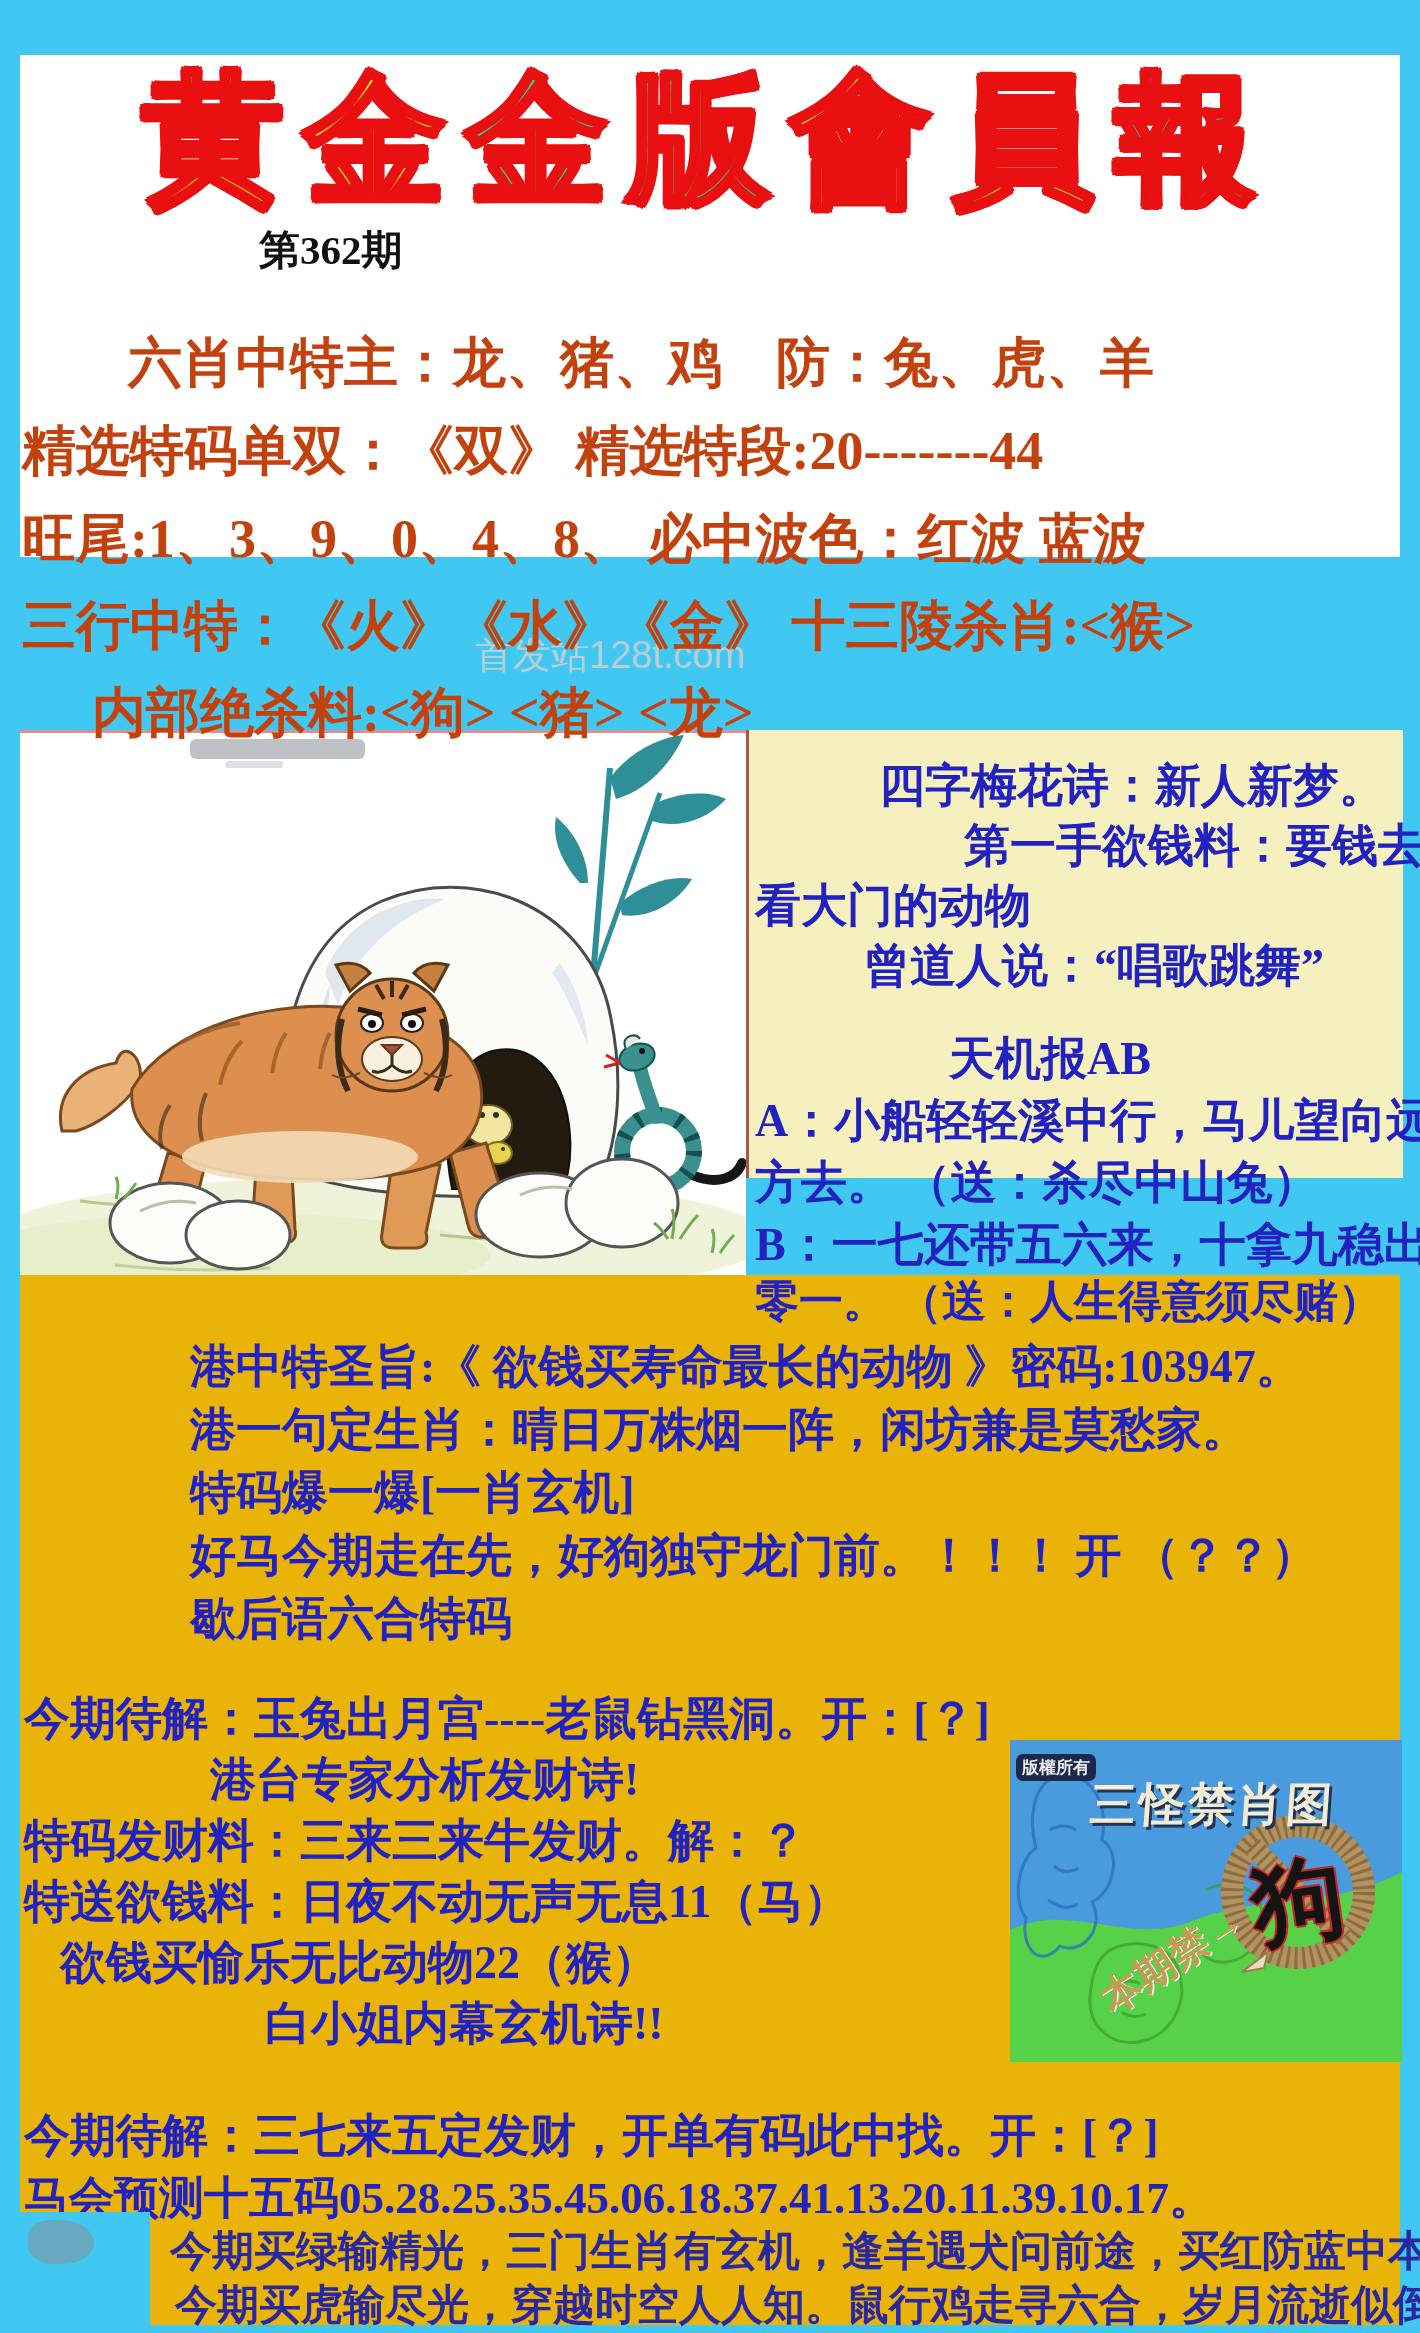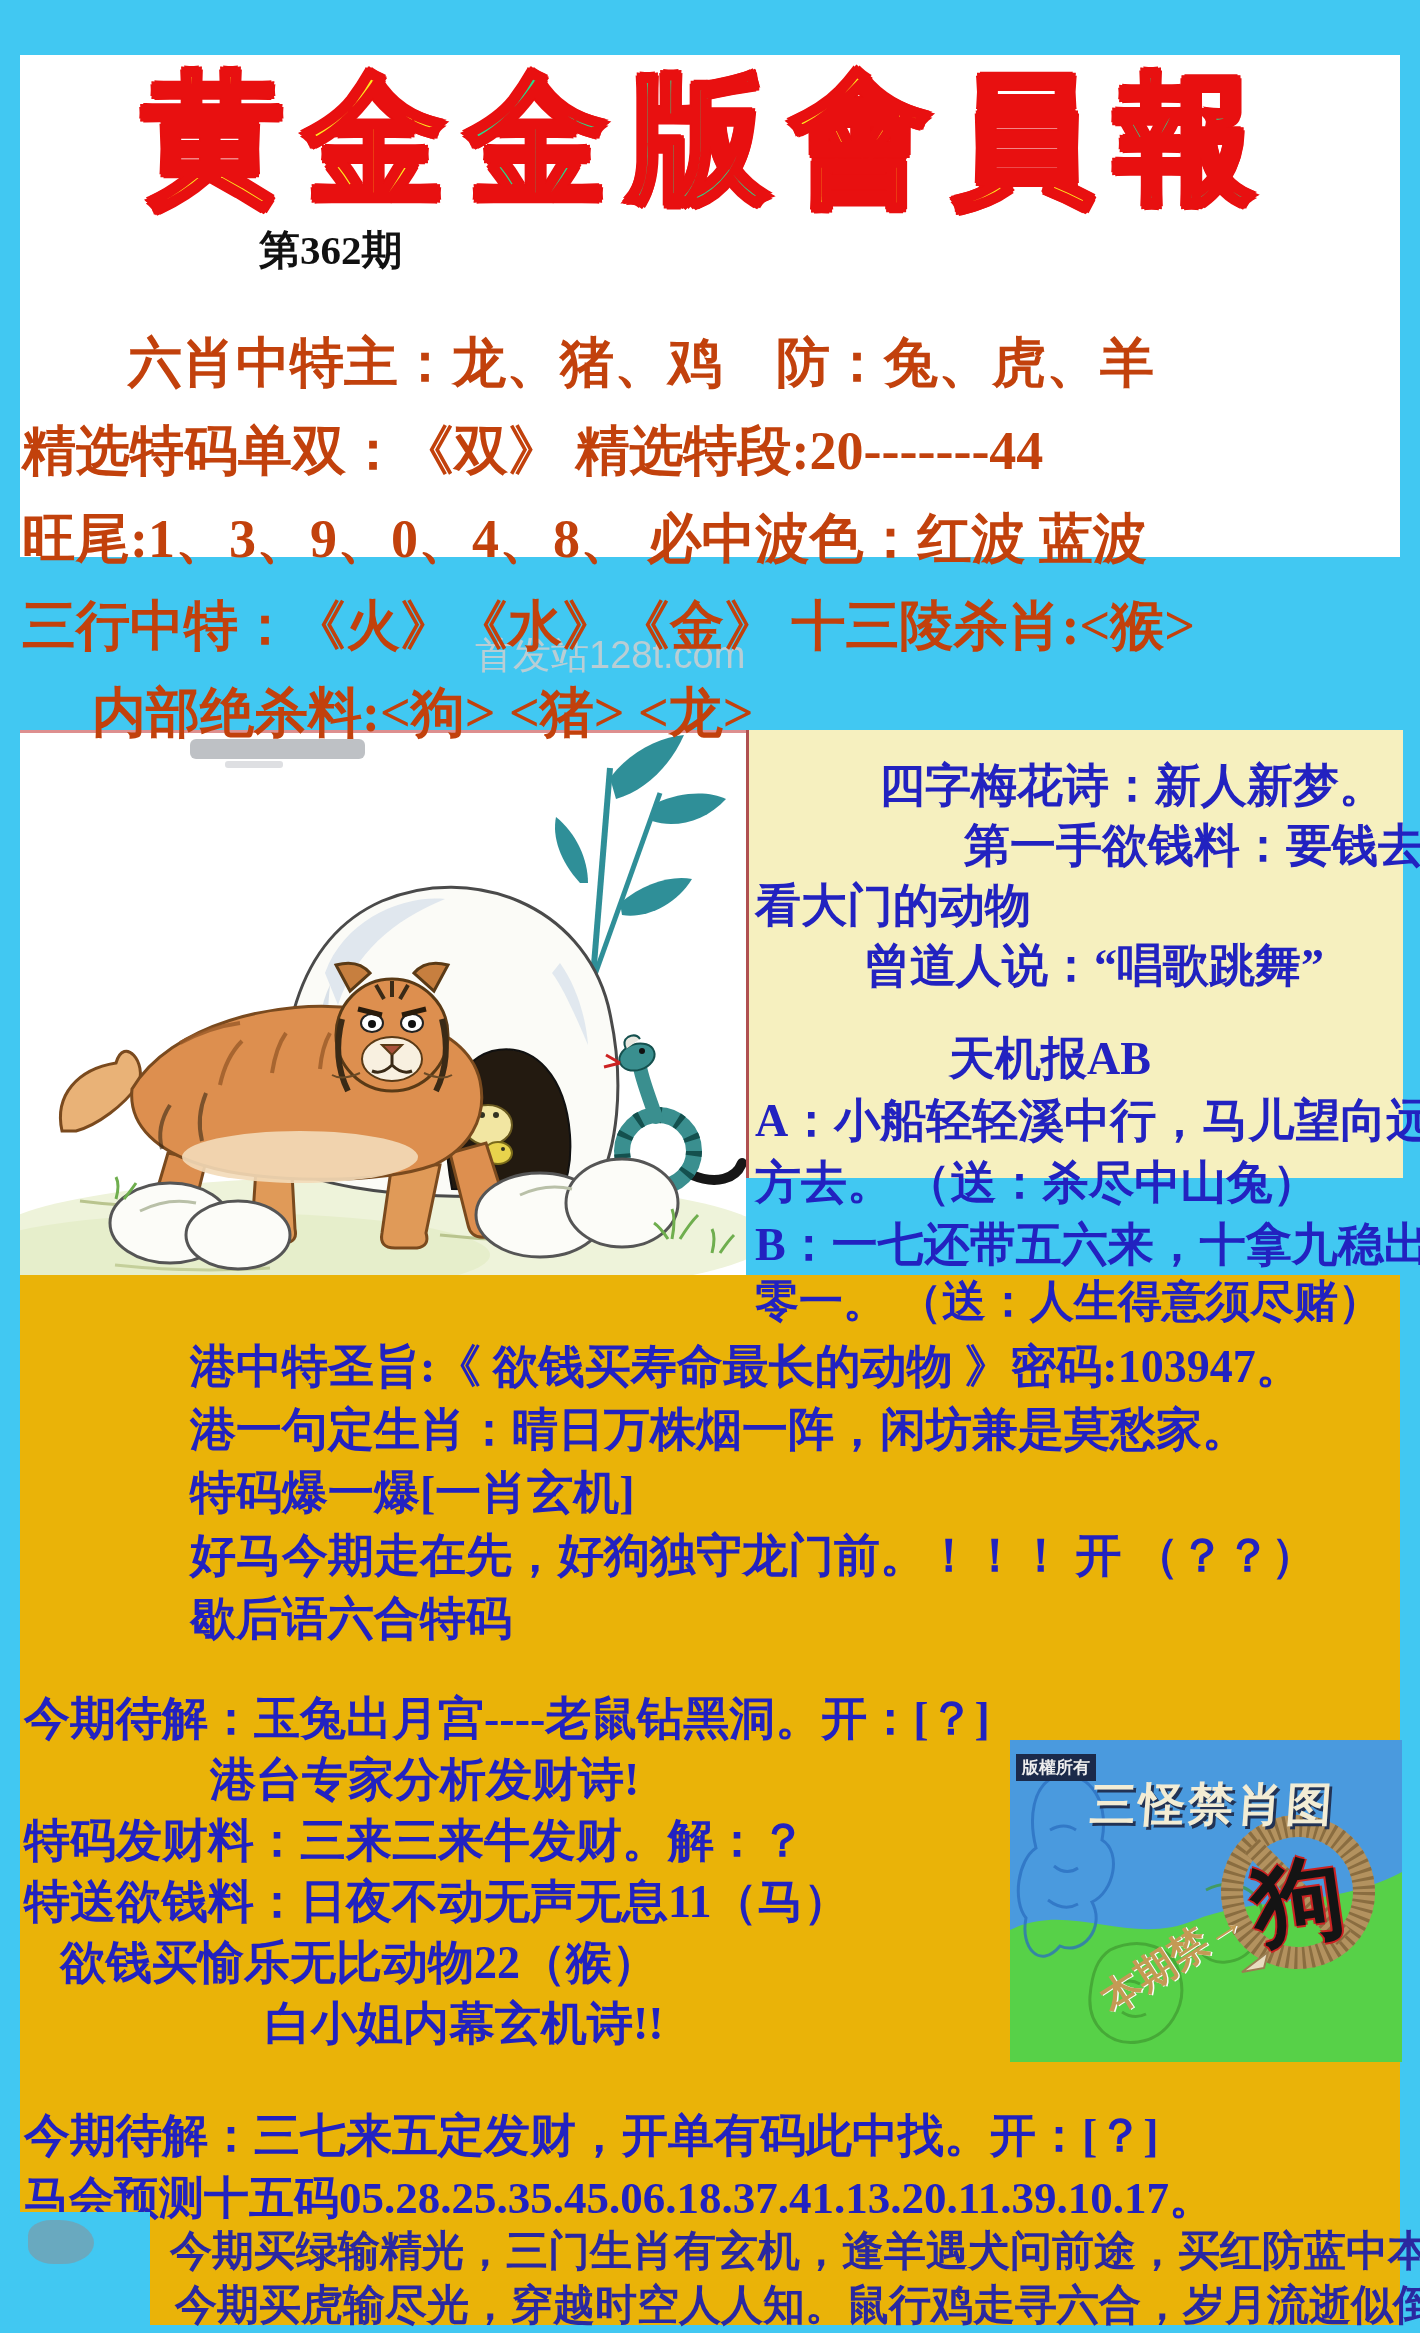--- a/index.html
+++ b/index.html
@@ -20,21 +20,21 @@
          font-family:"Liberation Sans",sans-serif;}
   .sec-pic{left:20px;top:730px;width:726px;height:545px;background:#fff;border-top:3px solid #dd8f8f;}
   .sec-yellow{left:746px;top:730px;width:654px;height:448px;background:#f6f0bf;
               border-left:3px solid #b05050;z-index:3;}
   .yline{position:absolute;font-size:46px;font-weight:bold;color:#2222c0;white-space:nowrap;}
   .sec-pink{left:20px;top:1275px;width:1380px;height:1050px;background:#eab308;}
   .pline{position:absolute;font-size:46px;font-weight:bold;color:#2222c0;white-space:nowrap;}
   .pline.navy{color:#2a28a0;font-size:42px;}
   .ban-card{position:absolute;left:1010px;top:1740px;width:392px;height:322px;z-index:4;}
   .card-copy{position:absolute;left:6px;top:14px;background:#1b2a4a;color:#eeeeee;
-             font-size:17px;font-weight:bold;padding:2px 6px;font-family:"Liberation Sans",sans-serif;}
+             font-size:17px;font-weight:bold;padding:2px 6px;font-family:"Liberation Sans",sans-serif;border-radius:7px;}
   .card-title{position:absolute;left:80px;top:34px;font-size:46px;font-weight:900;color:#f2ecd4;
               letter-spacing:3px;text-shadow:3px 3px 0 #223355;transform:skewX(-4deg);white-space:nowrap;}
   .card-ban{position:absolute;left:82px;top:192px;font-size:40px;font-weight:900;color:#c49a55;
             transform:rotate(-33deg);white-space:nowrap;text-shadow:1px 1px 0 #fff;}
   .card-dog{position:absolute;left:240px;top:100px;width:96px;text-align:center;font-size:92px;
             font-weight:900;color:#141414;transform:rotate(-8deg);
             text-shadow:2px 0 #cc2222,-2px 0 #cc2222,0 2px #cc2222,0 -2px #cc2222;}
   .notch{position:absolute;left:0;top:2212px;width:150px;height:121px;background:#41c8f2;z-index:5;}
   .smudge{position:absolute;left:28px;top:8px;width:66px;height:44px;background:#8a8f96;
           opacity:.55;border-radius:40% 60% 55% 45%;}

